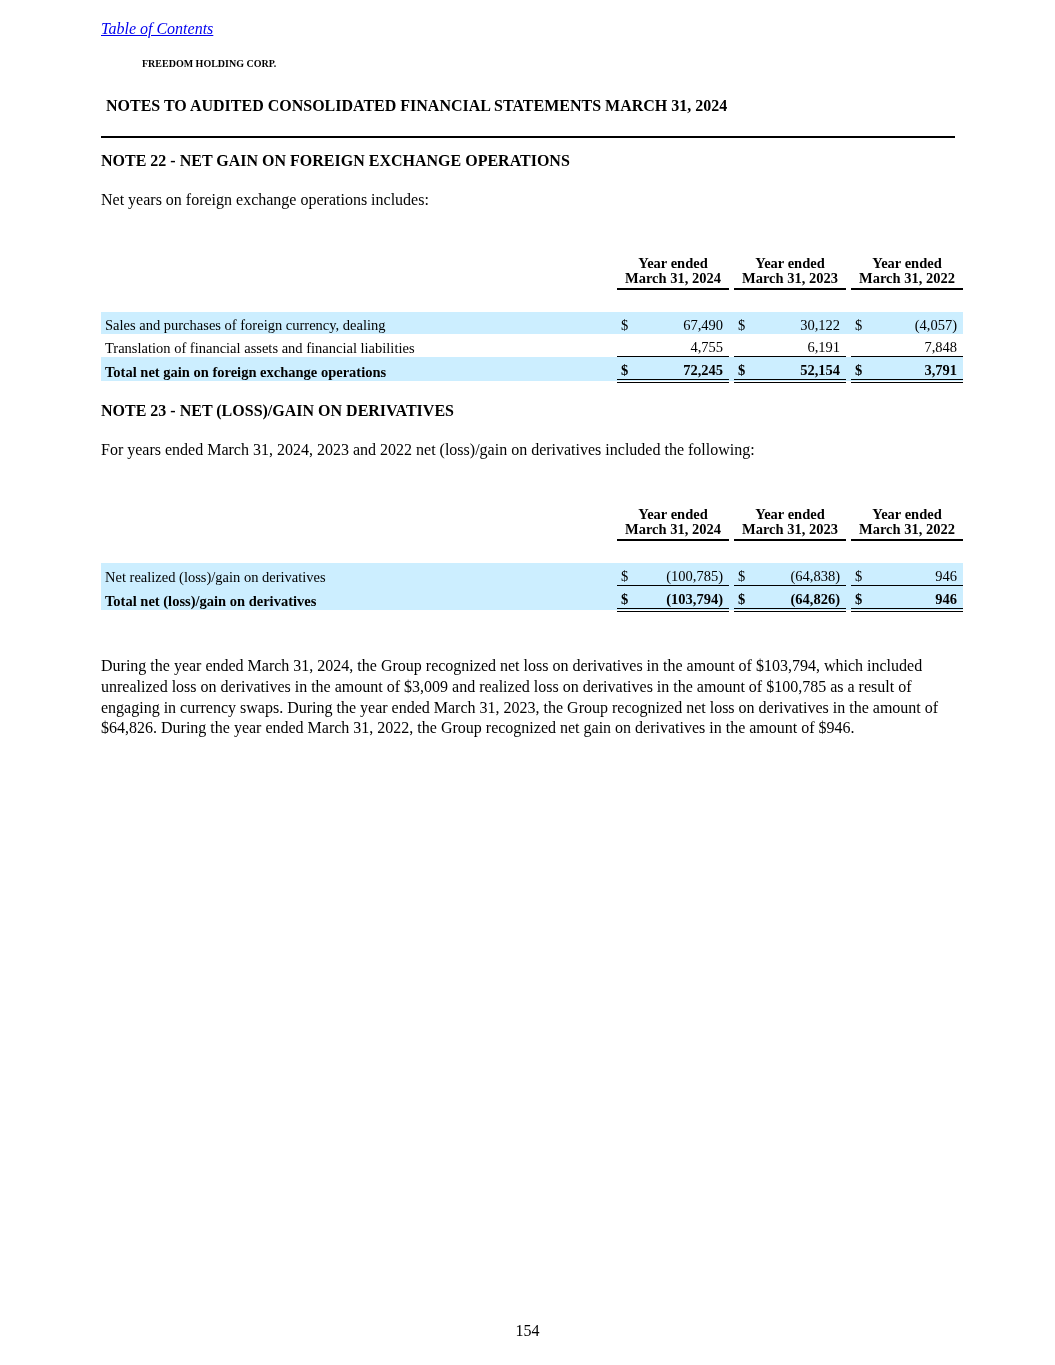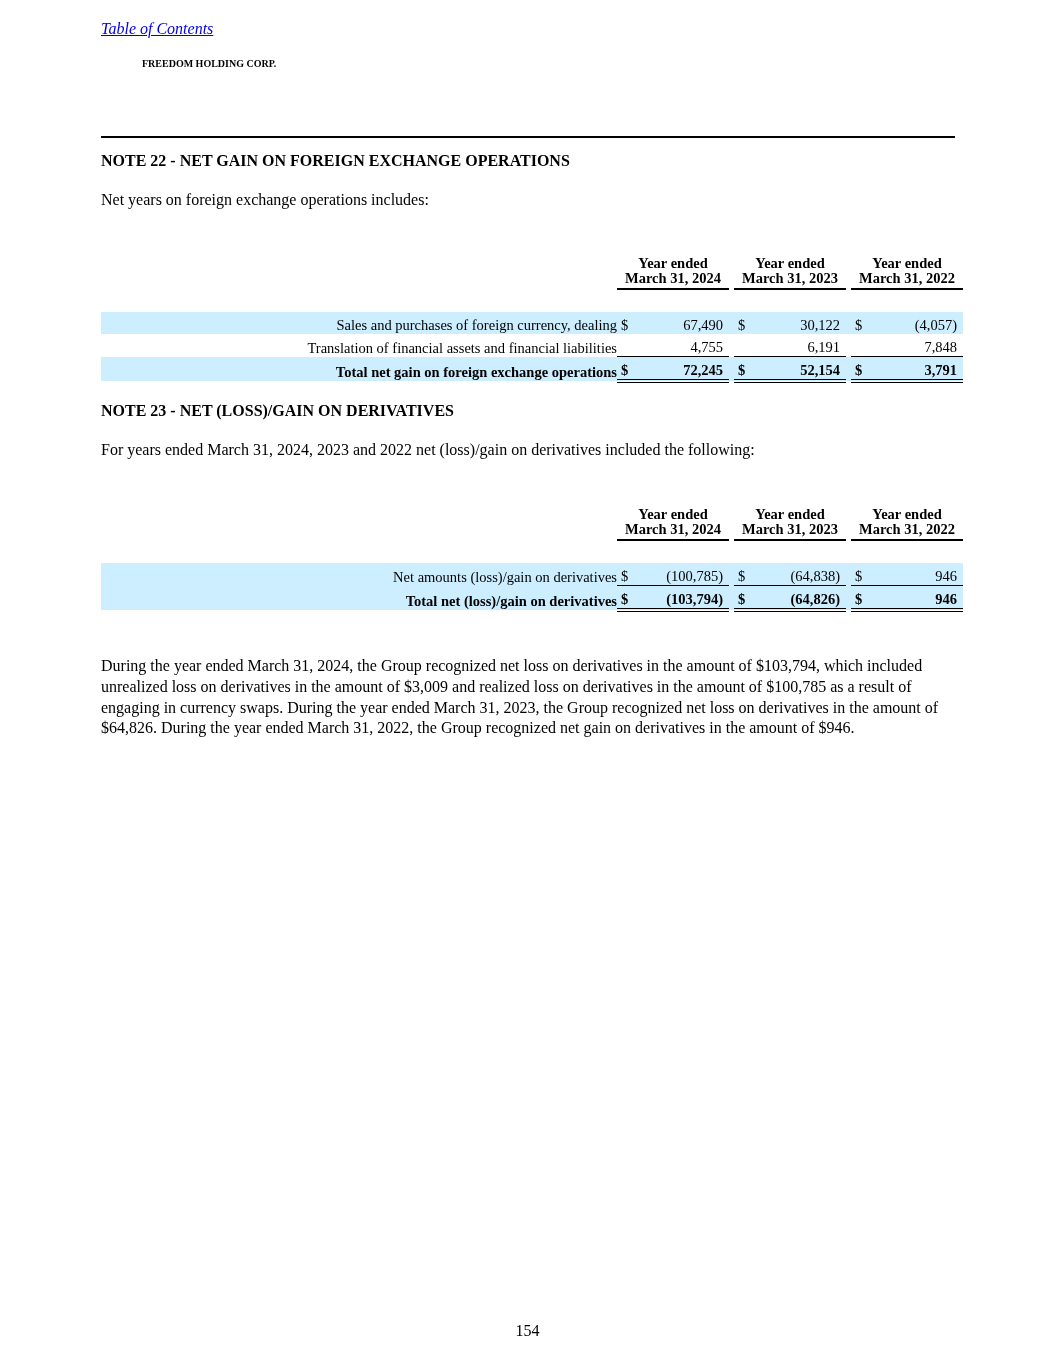--- a/index.html
+++ b/index.html
@@ -13,38 +13,39 @@
       color: #0000ee; text-decoration: underline; cursor: pointer;
     }
     .company { left: 106px; top: 58px; font-size: 10px; font-weight: bold; margin-left: 36px; }
     .notes-title { left: 106px; top: 95px; font-size: 16px; font-weight: bold; line-height: 21px; }
     .header-rule { left: 101px; top: 136px; width: 854px; height: 2px; background: #000; }
     .note-head { left: 101px; font-size: 16px; font-weight: bold; }
     .para { left: 101px; font-size: 16px; line-height: 20.8px; width: 860px; }
 
     table.fin { position: absolute; left: 101px; border-collapse: collapse; font-size: 14.5px; }
     table.fin td { padding: 0; height: 22px; vertical-align: bottom; }
-    .lbl { width: 512px; padding-left: 4px !important; text-align: right; }
+    .lbl { width: 512px; padding-left: 4px !important; }
     .dol { width: 14px; text-align: left; padding-left: 4px !important; }
     .num { width: 88px; text-align: right; padding-right: 6px !important; }
     .sp { width: 5px; }
     .hdr td { font-weight: bold; text-align: center; line-height: 15px; vertical-align: bottom; }
     .hdr .col { border-bottom: 2px solid #000; padding-bottom: 2px !important; }
     .shade td.c { background: #cceeff; }
     .total td.c { font-weight: bold; }
     .total td.b { border-top: 1.5px solid #000; border-bottom: 4px double #000; }
     .gap td { height: 22px; }
     .pagenum { left: 0; width: 1055px; top: 1322px; text-align: center; font-size: 16px; }
   </style>
 </head>
 <body>
 
 <a class="abs toc">Table of Contents</a>
 <div class="abs company">FREEDOM HOLDING CORP.</div>
 <div class="abs notes-title">
+  <div>NOTES TO AUDITED CONSOLIDATED FINANCIAL STATEMENTS MARCH 31, 2024</div>
 </div>
 <div class="abs header-rule"></div>
 
 <div class="abs note-head" style="top:152px;">NOTE 22 - NET GAIN ON FOREIGN EXCHANGE OPERATIONS</div>
 <div class="abs para" style="top:190px;">Net years on foreign exchange operations includes:</div>
 
 <table class="fin" style="top:256px;">
   <tbody>
       <tr class="hdr">
     <td class="lbl"></td>
@@ -121,21 +122,21 @@
     <td class="sp"></td>
     <td colspan="2" class="col">
           <div>Year ended</div>
           <div>March 31, 2022</div>
         </td>
   </tr>
   <tr class="gap">
         <td colspan="9"></td>
       </tr>
   <tr class="shade">
-    <td class="lbl c">Net amounts (loss)/gain on derivatives</td>
+    <td class="lbl c">Net realized (loss)/gain on derivatives</td>
     <td class="dol c">$</td>
     <td class="num c">(100,785)</td>
     <td class="sp c"></td>
     <td class="dol c">$</td>
     <td class="num c">(64,838)</td>
     <td class="sp c"></td>
     <td class="dol c">$</td>
     <td class="num c">946</td>
   </tr>
   <tr class="shade total">

